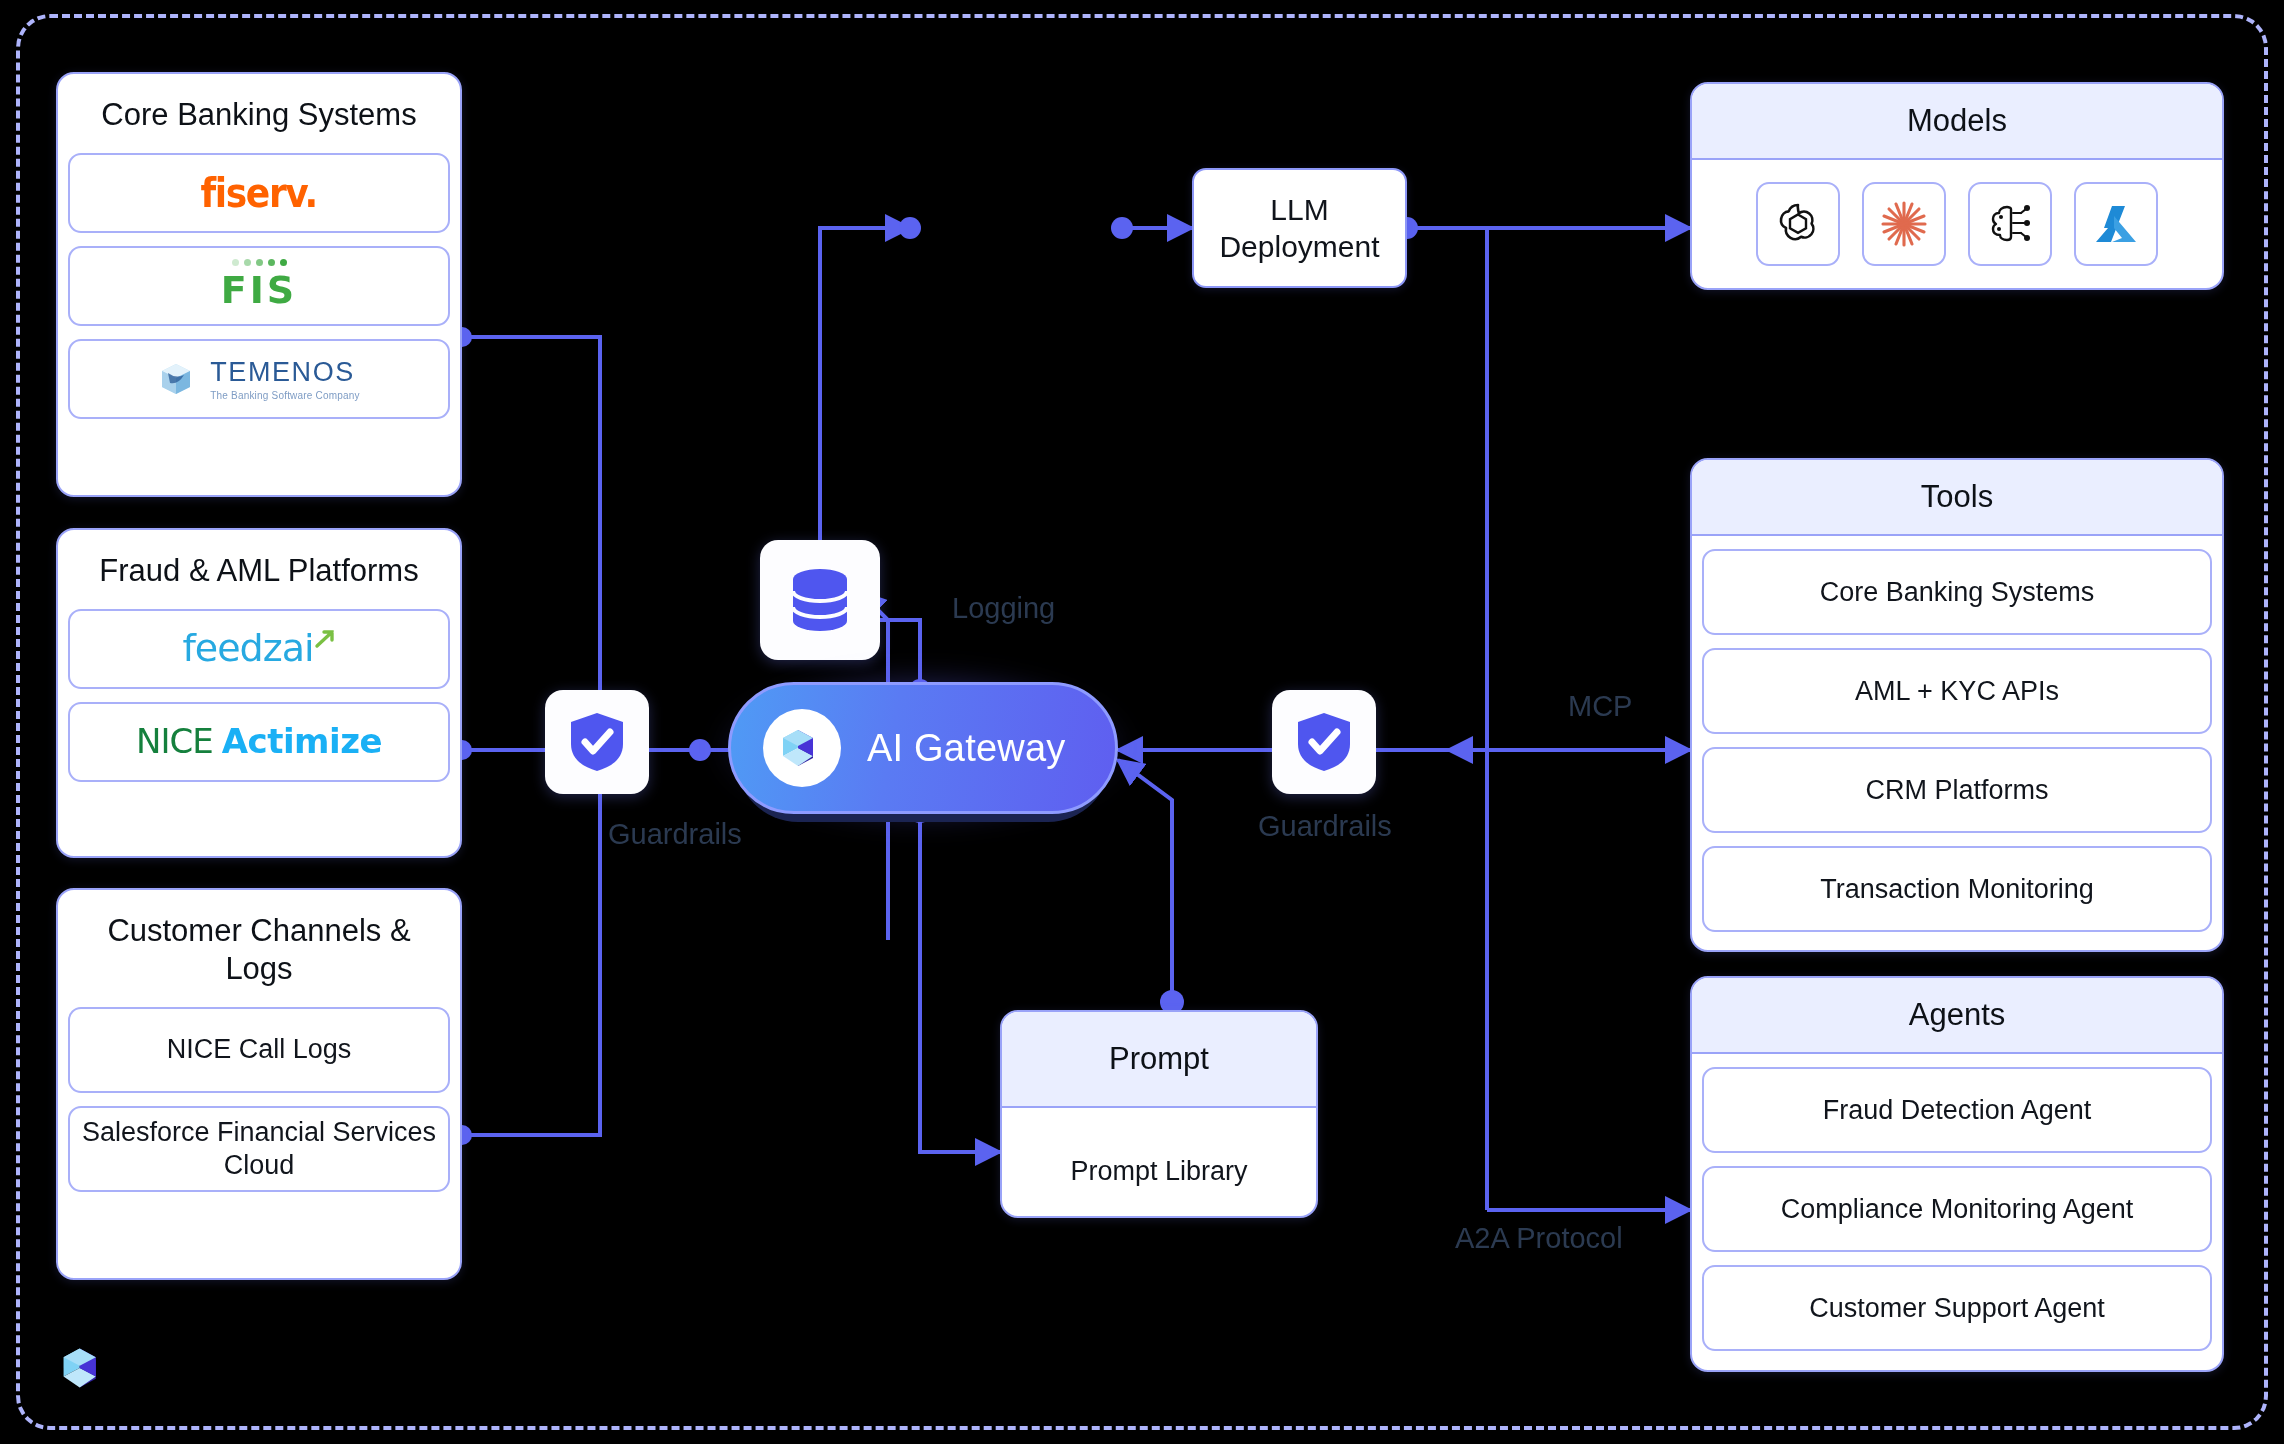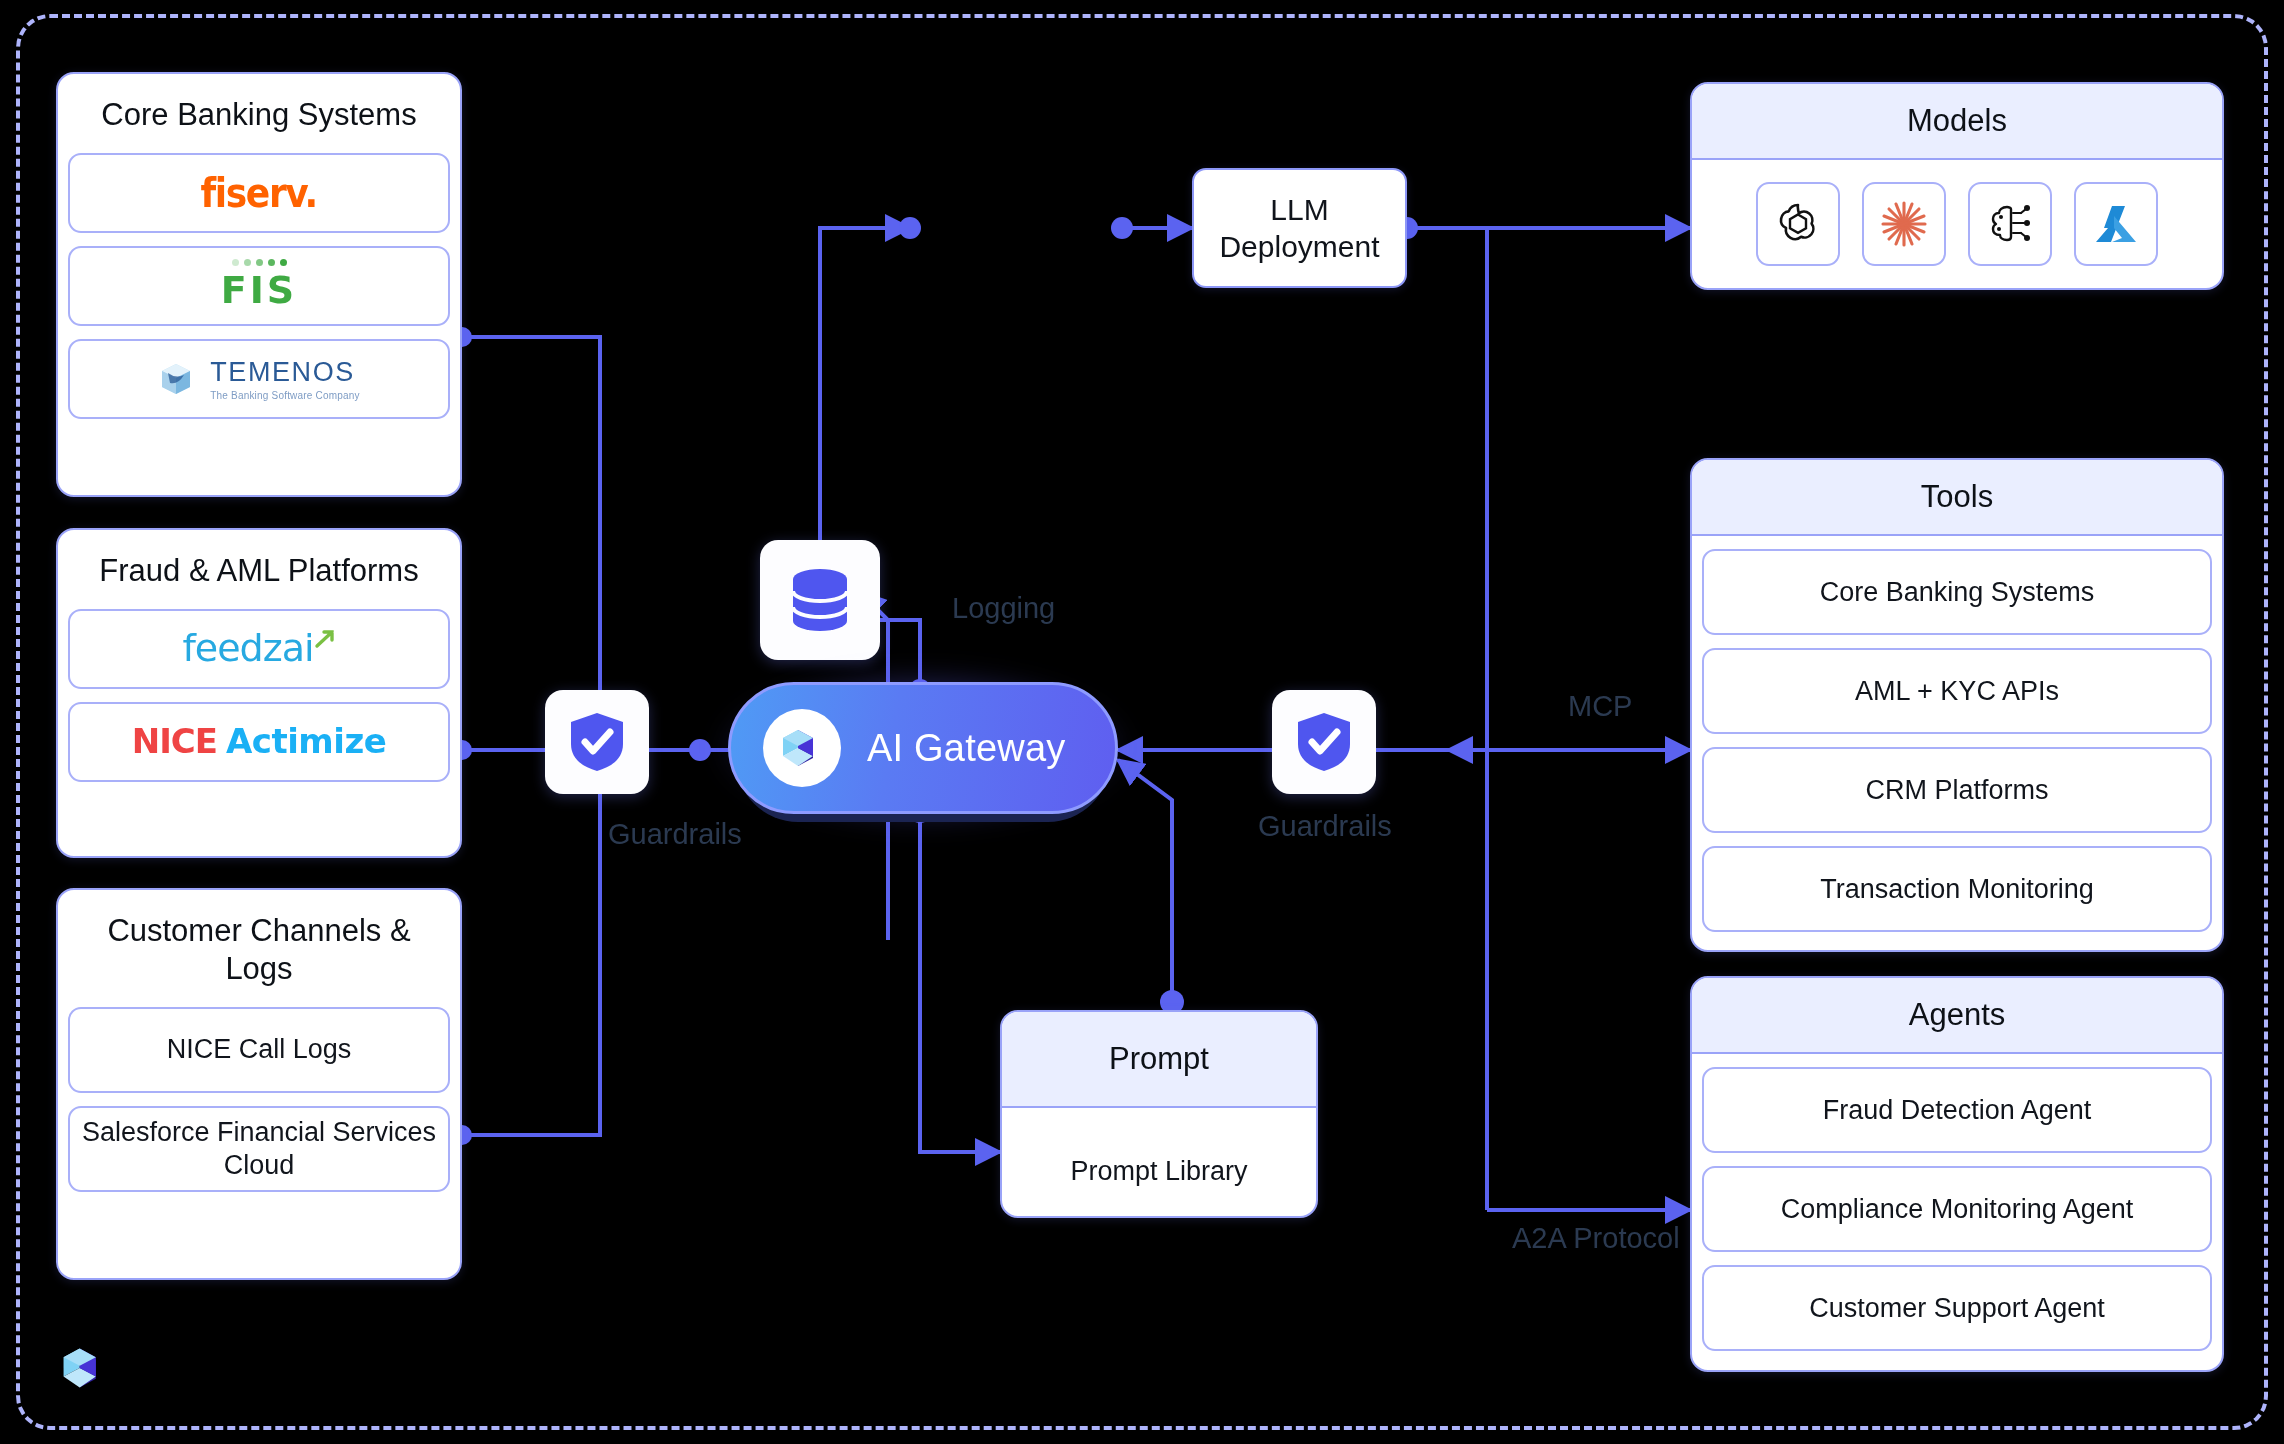--- a/index.html
+++ b/index.html
@@ -185,21 +185,21 @@
   .temenos-name { color: #2a5a96; font-size: 27px; letter-spacing: 1.6px; }
   .temenos-tag { color: #7e9cc4; font-size: 10px; letter-spacing: .2px; margin-top: 1px; }
   .feedzai-wrap { display: flex; align-items: flex-start; }
   .feedzai {
     color: #27a9e1;
     font-family: "DejaVu Sans", sans-serif;
     font-size: 38px;
     letter-spacing: -1px;
   }
   .nice-wrap { display: flex; align-items: center; gap: 9px; }
-  .nice { color: #ef4444; font-family: "DejaVu Sans", sans-serif; font-weight: bold; font-size: 34px; letter-spacing: -1px; }
+  .nice { color: #15803d; font-family: "DejaVu Sans", sans-serif; font-weight: normal; font-size: 34px; letter-spacing: -1px; }
   .actimize { color: #1ab0f5; font-family: "DejaVu Sans", sans-serif; font-weight: bold; font-size: 34px; letter-spacing: -.5px; }
 
   .corner-logo { position: absolute; }
 </style>
 </head>
 <body>
 
 <div id="canvas">
 
   <div class="dashed-frame"></div>
@@ -366,21 +366,21 @@
       <span class="gw-label">AI Gateway</span>
     </div>
   </div>
 
   <div class="group" style="left:1000px; top:1010px; width:318px; height:208px;">
     <div class="group-title hdr" style="font-size:31px; padding:28px 10px;">Prompt</div>
     <div class="item tall" style="margin:20px 22px; border:none;">Prompt Library</div>
   </div>
 
   <div class="edge-label" style="left:1568px; top:690px;">MCP</div>
-  <div class="edge-label" style="left:1512px; top:1222px;">A2A Protocol</div>
+  <div class="edge-label" style="left:1455px; top:1222px;">A2A Protocol</div>
 
   <div class="group" style="left:1690px; top:82px; width:534px; height:208px;">
     <div class="group-title hdr">Models</div>
     <div class="model-row">
       <span class="model-tile">
         <svg width="48" height="48" viewBox="0 0 48 48">
           <path d="M24 5c-4.2 0-7.9 2.6-9.3 6.4-3.9.4-7 3.4-7.6 7.3-.6 3.9 1.4 7.6 4.9 9.3-.7 3.9 1.1 7.8 4.5 9.8 3.4 2 7.7 1.6 10.6-1 3.6 1.6 7.8.6 10.3-2.5 2.5-3.1 2.6-7.5.2-10.7 1.6-3.6.6-7.8-2.4-10.2-3-2.4-7.2-2.5-10.3-.2C23.5 8.9 23.8 5 24 5z" fill="none" stroke="#111" stroke-width="2.6" stroke-linejoin="round"></path>
           <path d="M24 14.5l8 4.6v9.2l-8 4.6-8-4.6v-9.2z" fill="none" stroke="#111" stroke-width="2.4"></path>
         </svg>
       </span>

